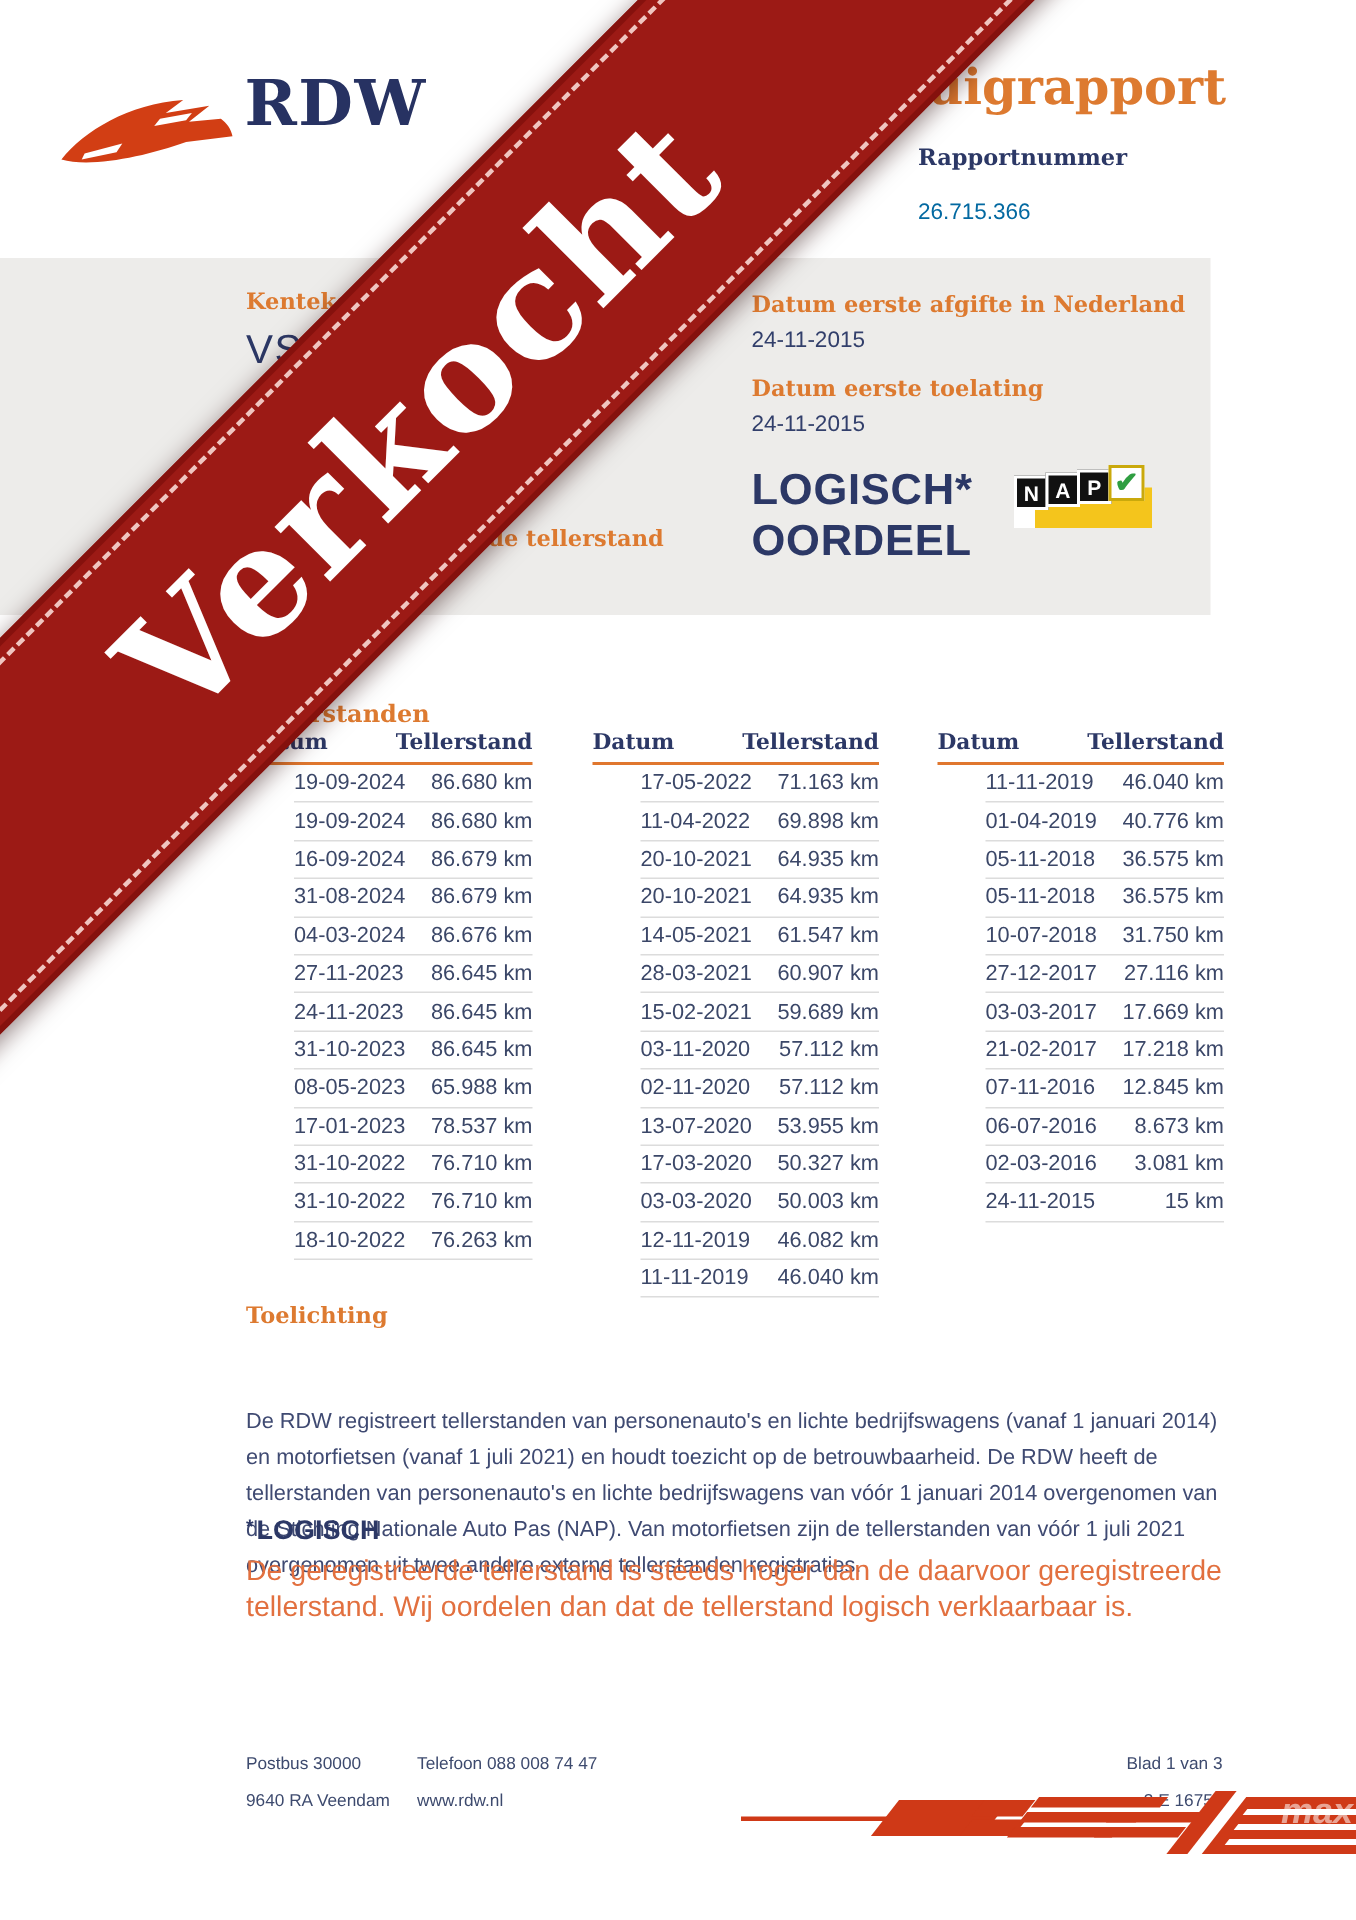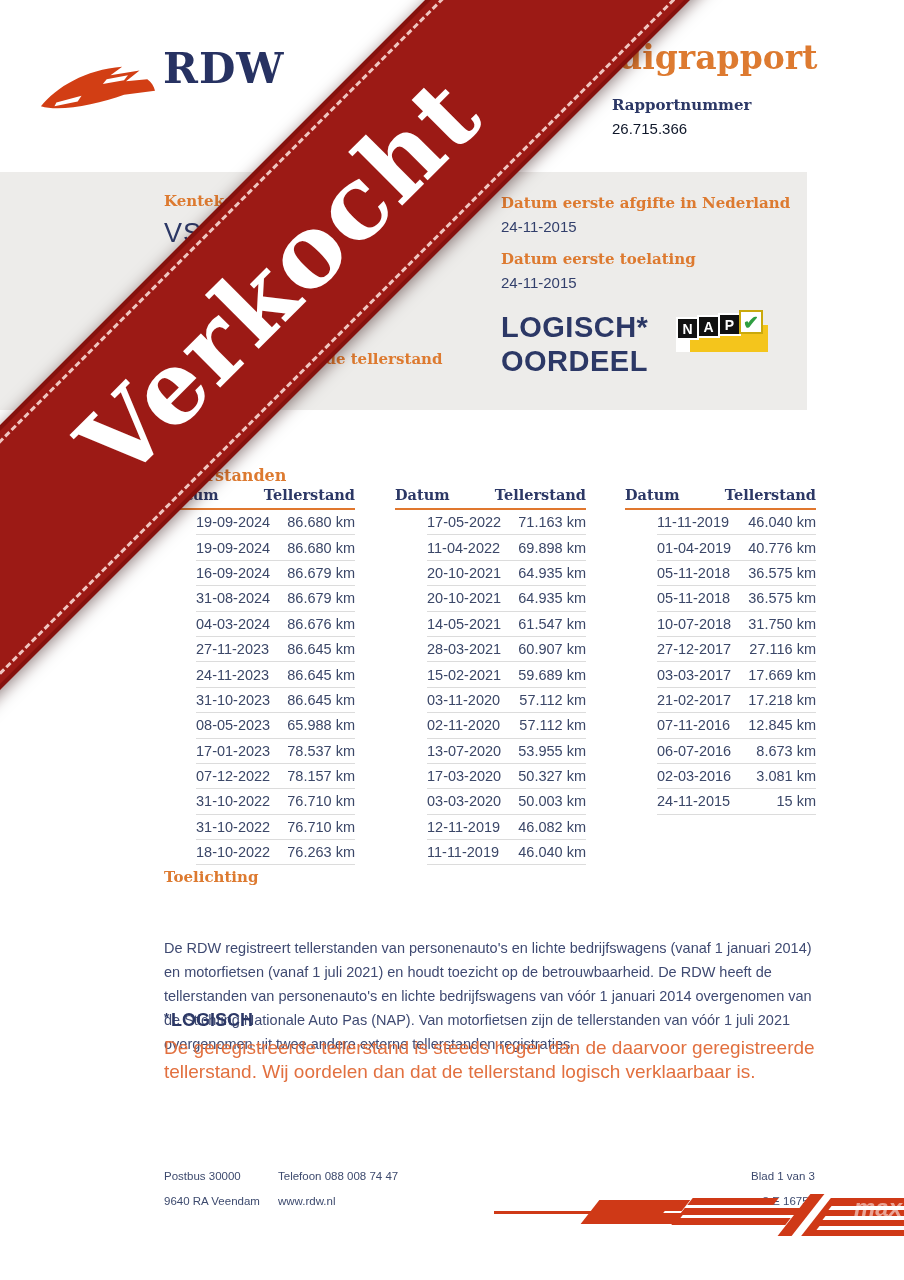--- a/index.html
+++ b/index.html
@@ -7,21 +7,21 @@
         font-family:"Liberation Sans",sans-serif;color:#3f4a72;}
   
   .rdw-logo{position:absolute;left:38px;top:48px;width:210px;height:70px;}
   .rdw-feather{position:absolute;left:0;top:8px;width:118px;height:58px;}
   .rdw-word{position:absolute;left:125px;top:-4px;font-family:"DejaVu Serif",serif;
             font-weight:bold;font-size:42px;color:#273262;letter-spacing:1px;}
   .doc-title{position:absolute;left:520px;top:38px;font-family:"DejaVu Serif",serif;
              font-weight:bold;font-size:33px;color:#dd7a30;}
   .rapportnr{position:absolute;left:612px;top:96px;}
   .rapportnr .lbl{font-family:"DejaVu Serif",serif;font-weight:bold;font-size:15px;color:#2c3866;}
-  .rapportnr .val{font-size:15px;color:#0f172a;margin-top:6px;}
+  .rapportnr .val{font-size:15px;color:#0369a1;margin-top:19px;}
   
   .graybox{position:absolute;left:0;top:172px;width:807px;height:238px;background:#edecea;}
   .g-lbl{font-family:"DejaVu Serif",serif;font-weight:bold;font-size:15px;color:#dd7a30;}
   .g-val{font-size:15px;color:#323f6b;margin-top:6px;}
   .kenteken{position:absolute;left:164px;top:20px;}
   .kenteken .plate{font-size:27px;color:#2c3866;margin-top:8px;letter-spacing:1px;}
   .tstand-lbl{position:absolute;left:164px;top:178px;}
   .afgifte{position:absolute;left:501px;top:22px;}
   .toelating{position:absolute;left:501px;top:78px;}
   .oordeel{position:absolute;left:501px;top:138px;font-weight:bold;font-size:29px;
@@ -188,24 +188,20 @@
         </div>
         <div class="trow">
           <span>08-05-2023</span>
           <span>65.988 km</span>
         </div>
         <div class="trow">
           <span>17-01-2023</span>
           <span>78.537 km</span>
         </div>
         <div class="trow">
-          <span>07-12-2022</span>
-          <span>78.157 km</span>
-        </div>
-        <div class="trow">
           <span>31-10-2022</span>
           <span>76.710 km</span>
         </div>
         <div class="trow">
           <span>31-10-2022</span>
           <span>76.710 km</span>
         </div>
         <div class="trow">
           <span>18-10-2022</span>
           <span>76.263 km</span>

